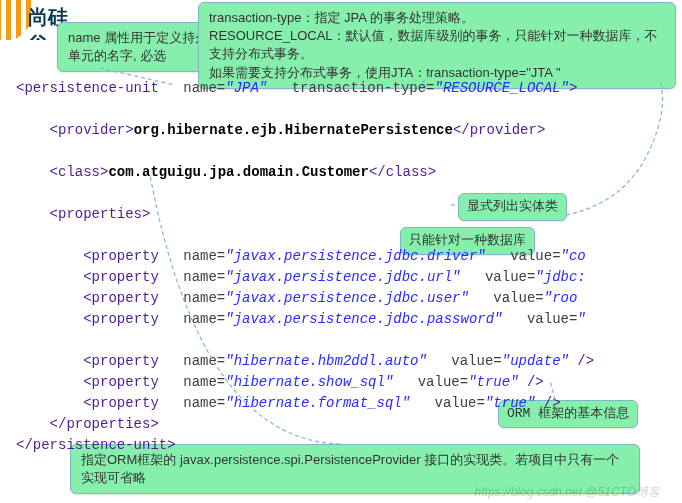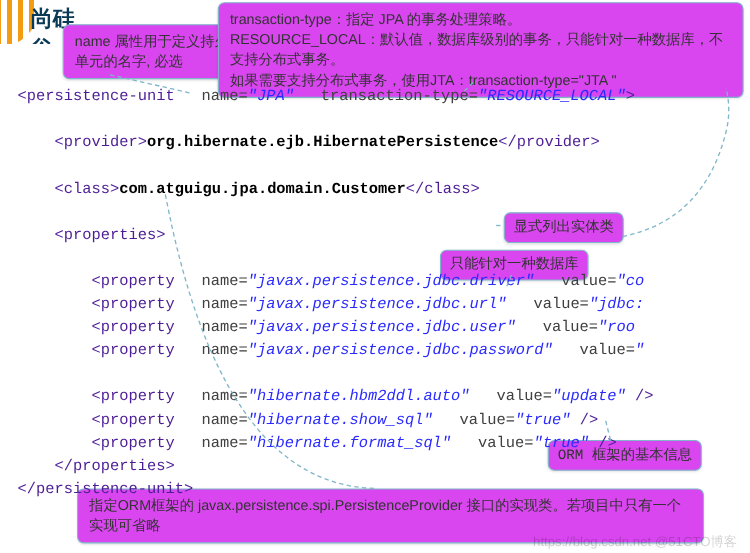--- a/index.html
+++ b/index.html
@@ -25,21 +25,21 @@
     left: 0;
     right: 0;
   }
   .tag { color: #4c1d95; }
   .attr { color: #404040; margin-left: 16px; }
   .val { color: #2a2aff; font-style: italic; }
   .txt { color: #000; font-weight: bold; margin-top: 27px; }
 
   .callout {
     position: absolute;
-    background: #d946ef;
+    background: #86efac;
     border: 1px solid #7fb6c9;
     border-radius: 6px;
     padding: 6px 10px;
     box-shadow: 0 1px 2px rgba(0,0,0,0.1);
     font-size: 13px;
     color: #333;
     line-height: 1.4;
   }
   .callout.small { padding: 4px 8px; font-family: Liberation Mono, monospace; }
 
@@ -75,23 +75,24 @@
   .logo .stripes {
     position: absolute; left: -4px; top: -6px;
     width: 40px; height: 50px;
     background: repeating-linear-gradient(90deg,#f39c12 0 5px,#fff 5px 10px);
     border-radius: 0 0 40px 0;
   }
   .logo .txt1 { position: absolute; left: 28px; top: 4px; }
 
   .watermark {
     position: absolute;
-    right: 12px; bottom: 2px;
+    right: 22px; bottom: 2px;
     color: rgba(0,0,0,0.18);
     font-size: 12px;
+    font-style: italic;
   }
 </style>
 </head>
 <body>
 
 <div class="logo">
   <div class="stripes"></div>
   <span class="txt1">尚硅谷</span>
 </div>
 

